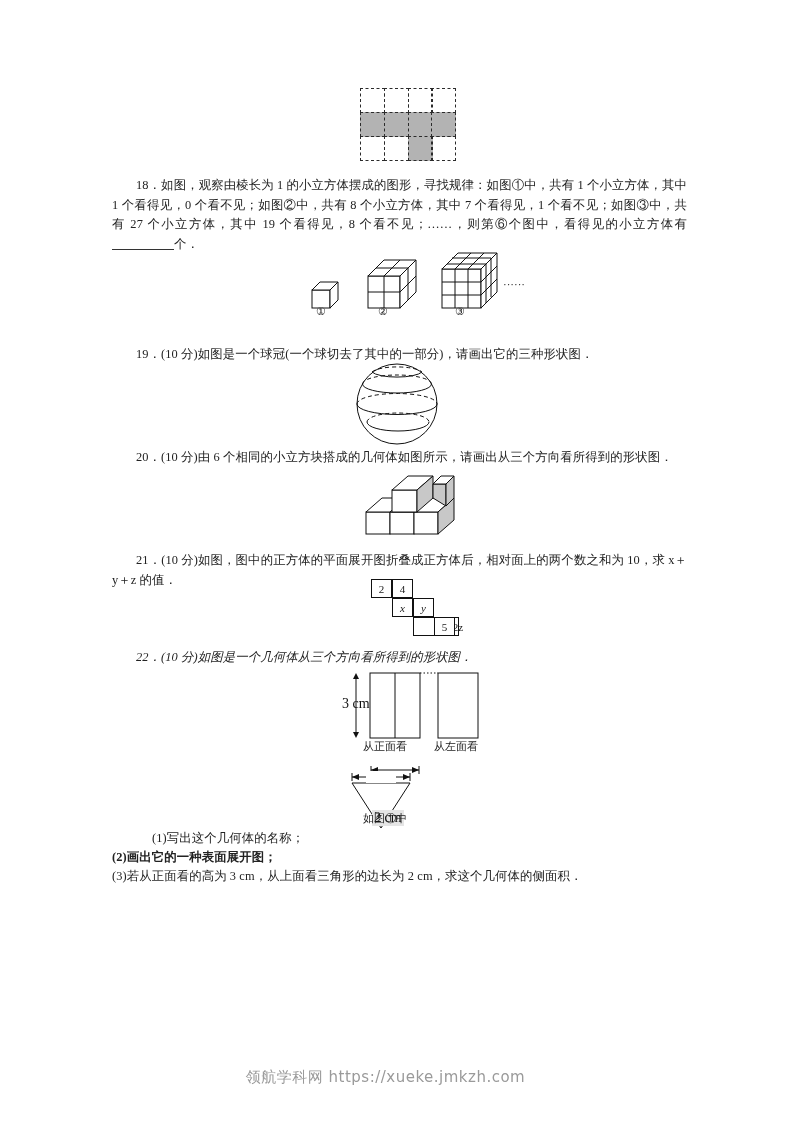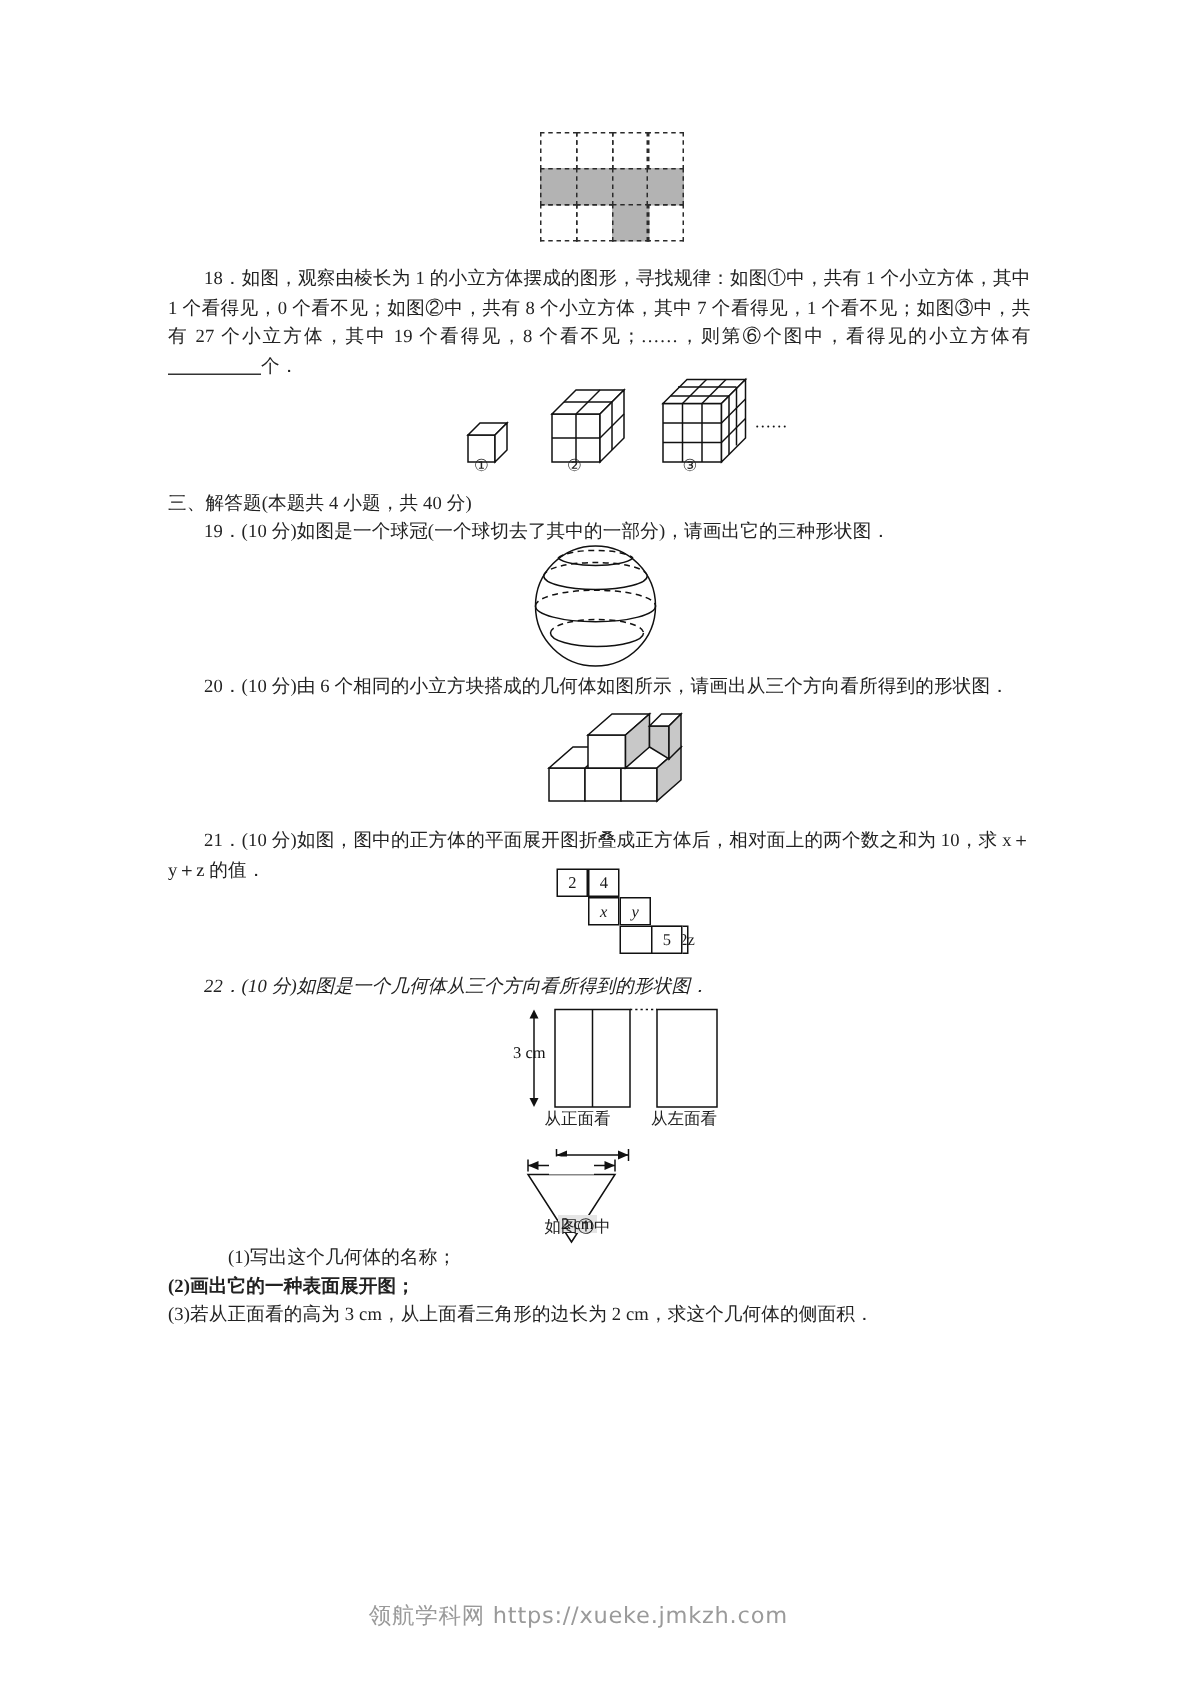--- a/index.html
+++ b/index.html
@@ -78,21 +78,21 @@
     font-size: 11px;
     display: flex;
     align-items: center;
     justify-content: center;
     background: #fff;
     font-family: "Liberation Serif", "DejaVu Serif", serif;
   }
   .ncell i { font-style: italic; }
   .dimlabel {
     position: absolute;
-    font-size: 11px;
+    font-size: 14px;
     white-space: nowrap;
     color: #111;
   }
   .watermark {
     position: absolute;
     left: 0;
     top: 1068px;
     width: 771px;
     text-align: center;
     font-size: 15px;
@@ -170,21 +170,20 @@
           <line x1="191" y1="6" x2="191" y2="45"></line>
         </g>
       </g>
       <text x="203" y="36" font-size="11" fill="#111" font-family="'Liberation Serif', serif">······</text>
     </svg>
   </div>
   <div class="caption" style="left:316px; top:305px;">①</div>
   <div class="caption" style="left:378px; top:305px;">②</div>
   <div class="caption" style="left:455px; top:305px;">③</div>
 
-  <div class="ptext body-col" style="top:326px;">三、解答题(本题共 4 小题，共 40 分)</div>
 
   <div class="ptext body-col indent" style="top:345px;">19．(10 分)如图是一个球冠(一个球切去了其中的一部分)，请画出它的三种形状图．</div>
 
   <div class="fig" style="left:350px; top:360px;">
     <svg width="95" height="88" viewBox="0 0 95 88">
       <g stroke="#111" fill="none" stroke-width="1">
         <circle cx="47" cy="44" r="40"></circle>
 
         <path d="M12.5 24 A 34.5 9 0 0 0 81.5 24"></path>
         <path d="M7 44 A 40 10.5 0 0 0 87 44"></path>

